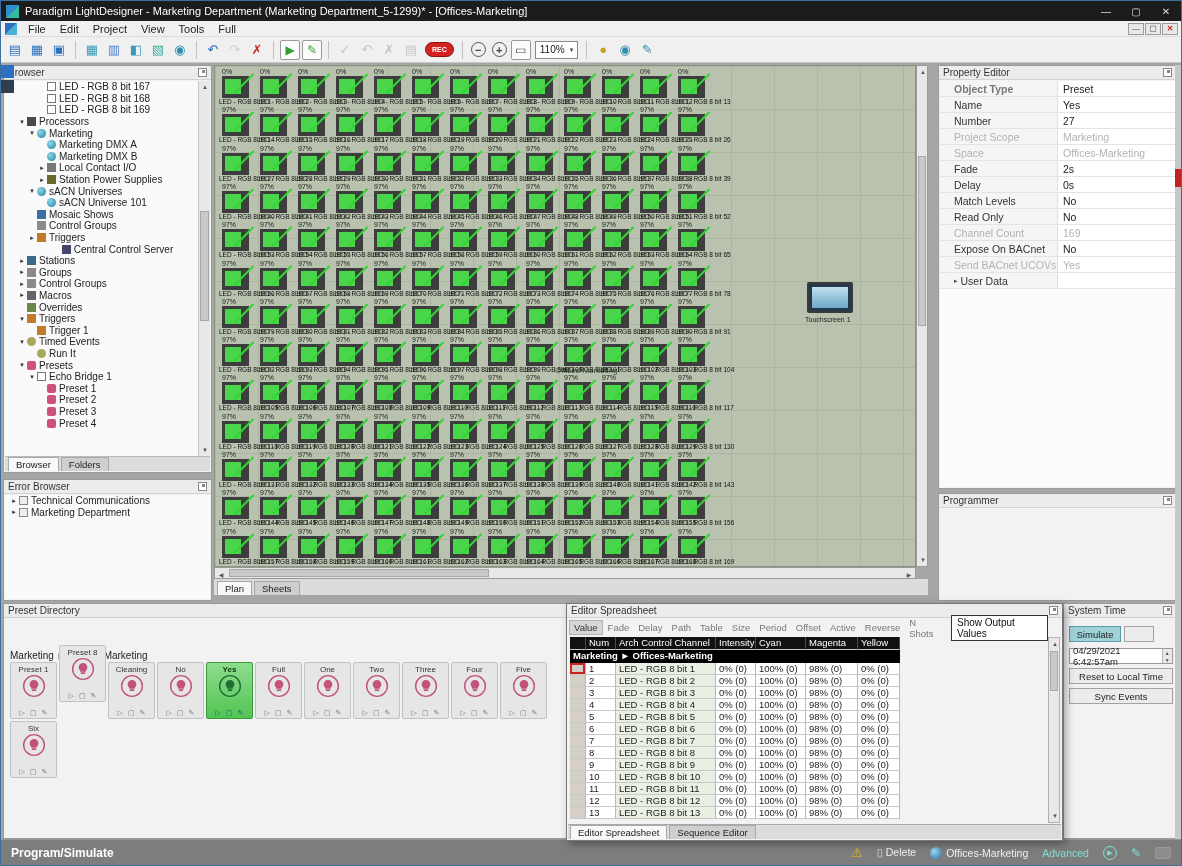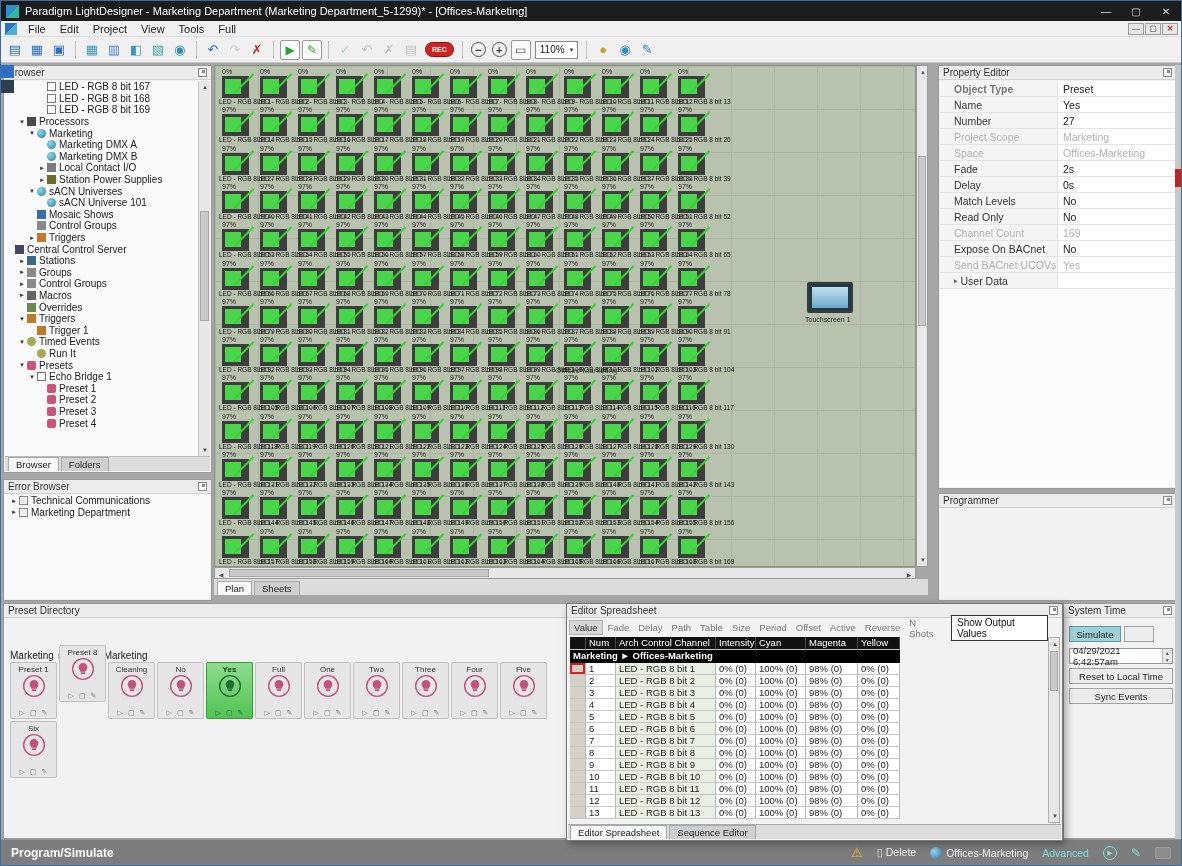--- a/index.html
+++ b/index.html
@@ -302,21 +302,21 @@
         <div class="trow" style="padding-left: 22px;">
           <span class="exp"></span>
           <span class="tic ic-group"></span>
           <span class="tlab">Control Groups</span>
         </div>
         <div class="trow" style="padding-left: 22px;">
           <span class="exp">▸</span>
           <span class="tic ic-trigger"></span>
           <span class="tlab">Triggers</span>
         </div>
-        <div class="trow" style="">
+        <div class="trow" style="padding-left: 22px; justify-content: center;">
           <span class="exp"></span>
           <span class="tic ic-server"></span>
           <span class="tlab">Central Control Server</span>
         </div>
         <div class="trow" style="padding-left: 12px;">
           <span class="exp">▸</span>
           <span class="tic ic-station"></span>
           <span class="tlab">Stations</span>
         </div>
         <div class="trow" style="padding-left: 12px;">

